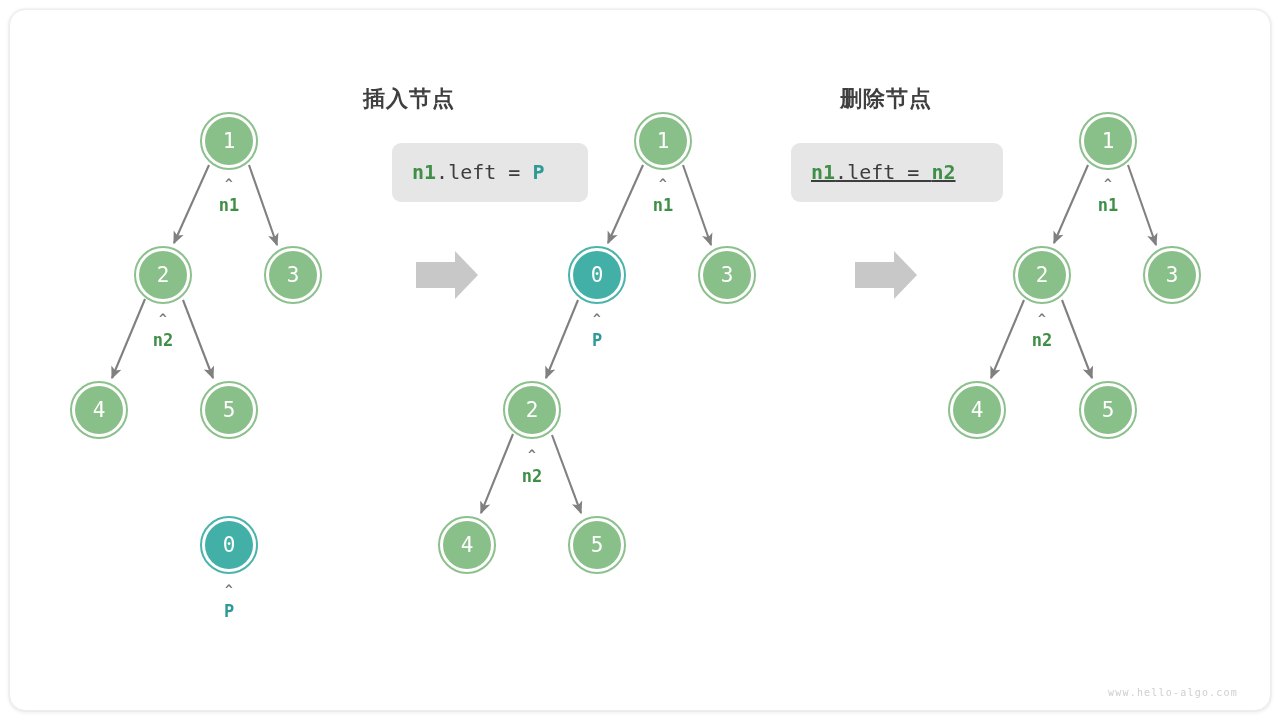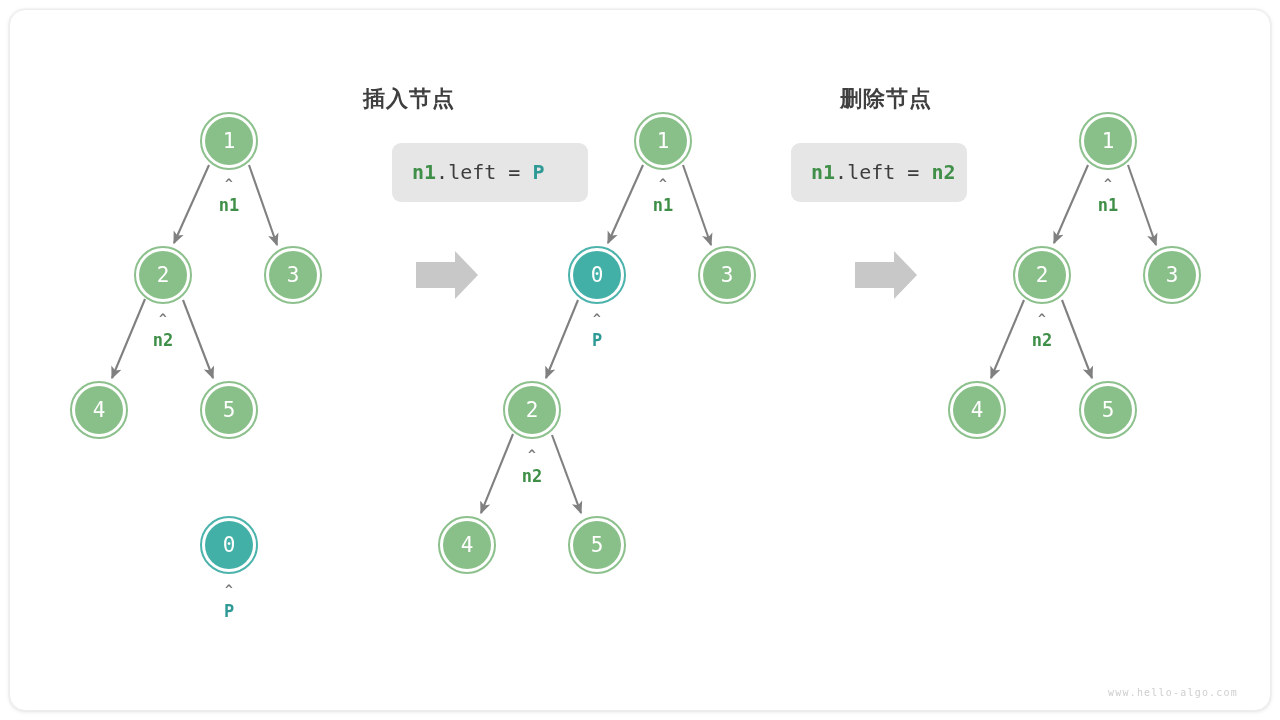--- a/index.html
+++ b/index.html
@@ -270,21 +270,21 @@
     </div>
     <div class="ptr" style="left:502px; top:449px;">
       <span class="caret">^</span>
       <span class="name">n2</span>
     </div>
   </div>
 
   <div>
     <div class="panel-title" style="left:840px; top:84px;">删除节点</div>
 
-    <div class="codebox" style="left:791px; top:143px; width:176px;">
+    <div class="codebox" style="left:791px; top:143px; width:212px;text-decoration:underline;">
       <div>
         <span class="v">n1</span><span class="op">.left = </span><span class="v">n2</span>
       </div>
     </div>
 
     <div class="node" style="left:1079px; top:112px;">
       <span class="ring"></span>
       <span class="disc"></span>
       <span class="val">1</span>
     </div>

